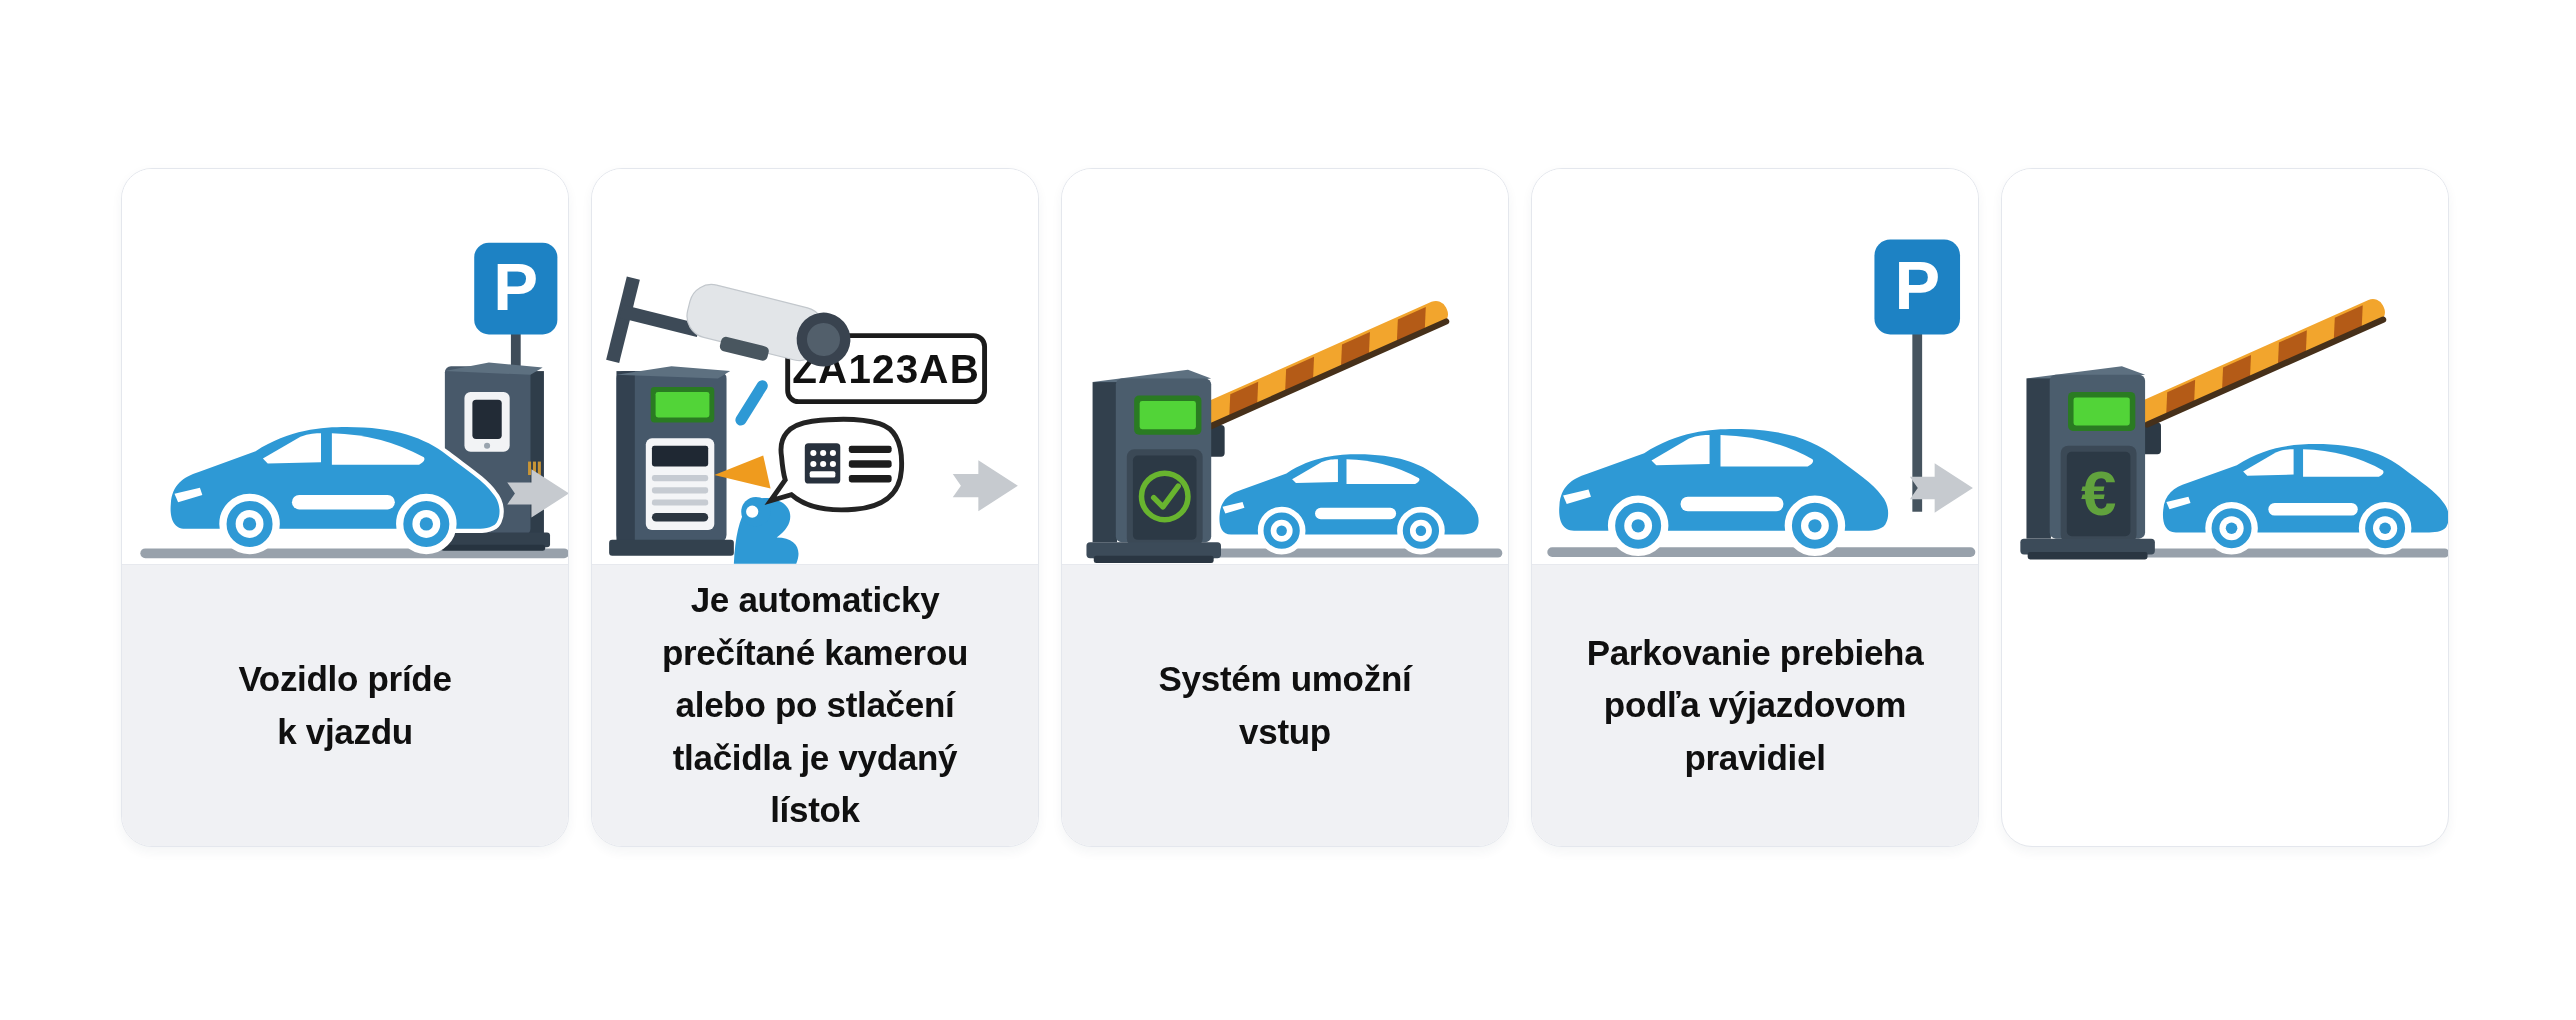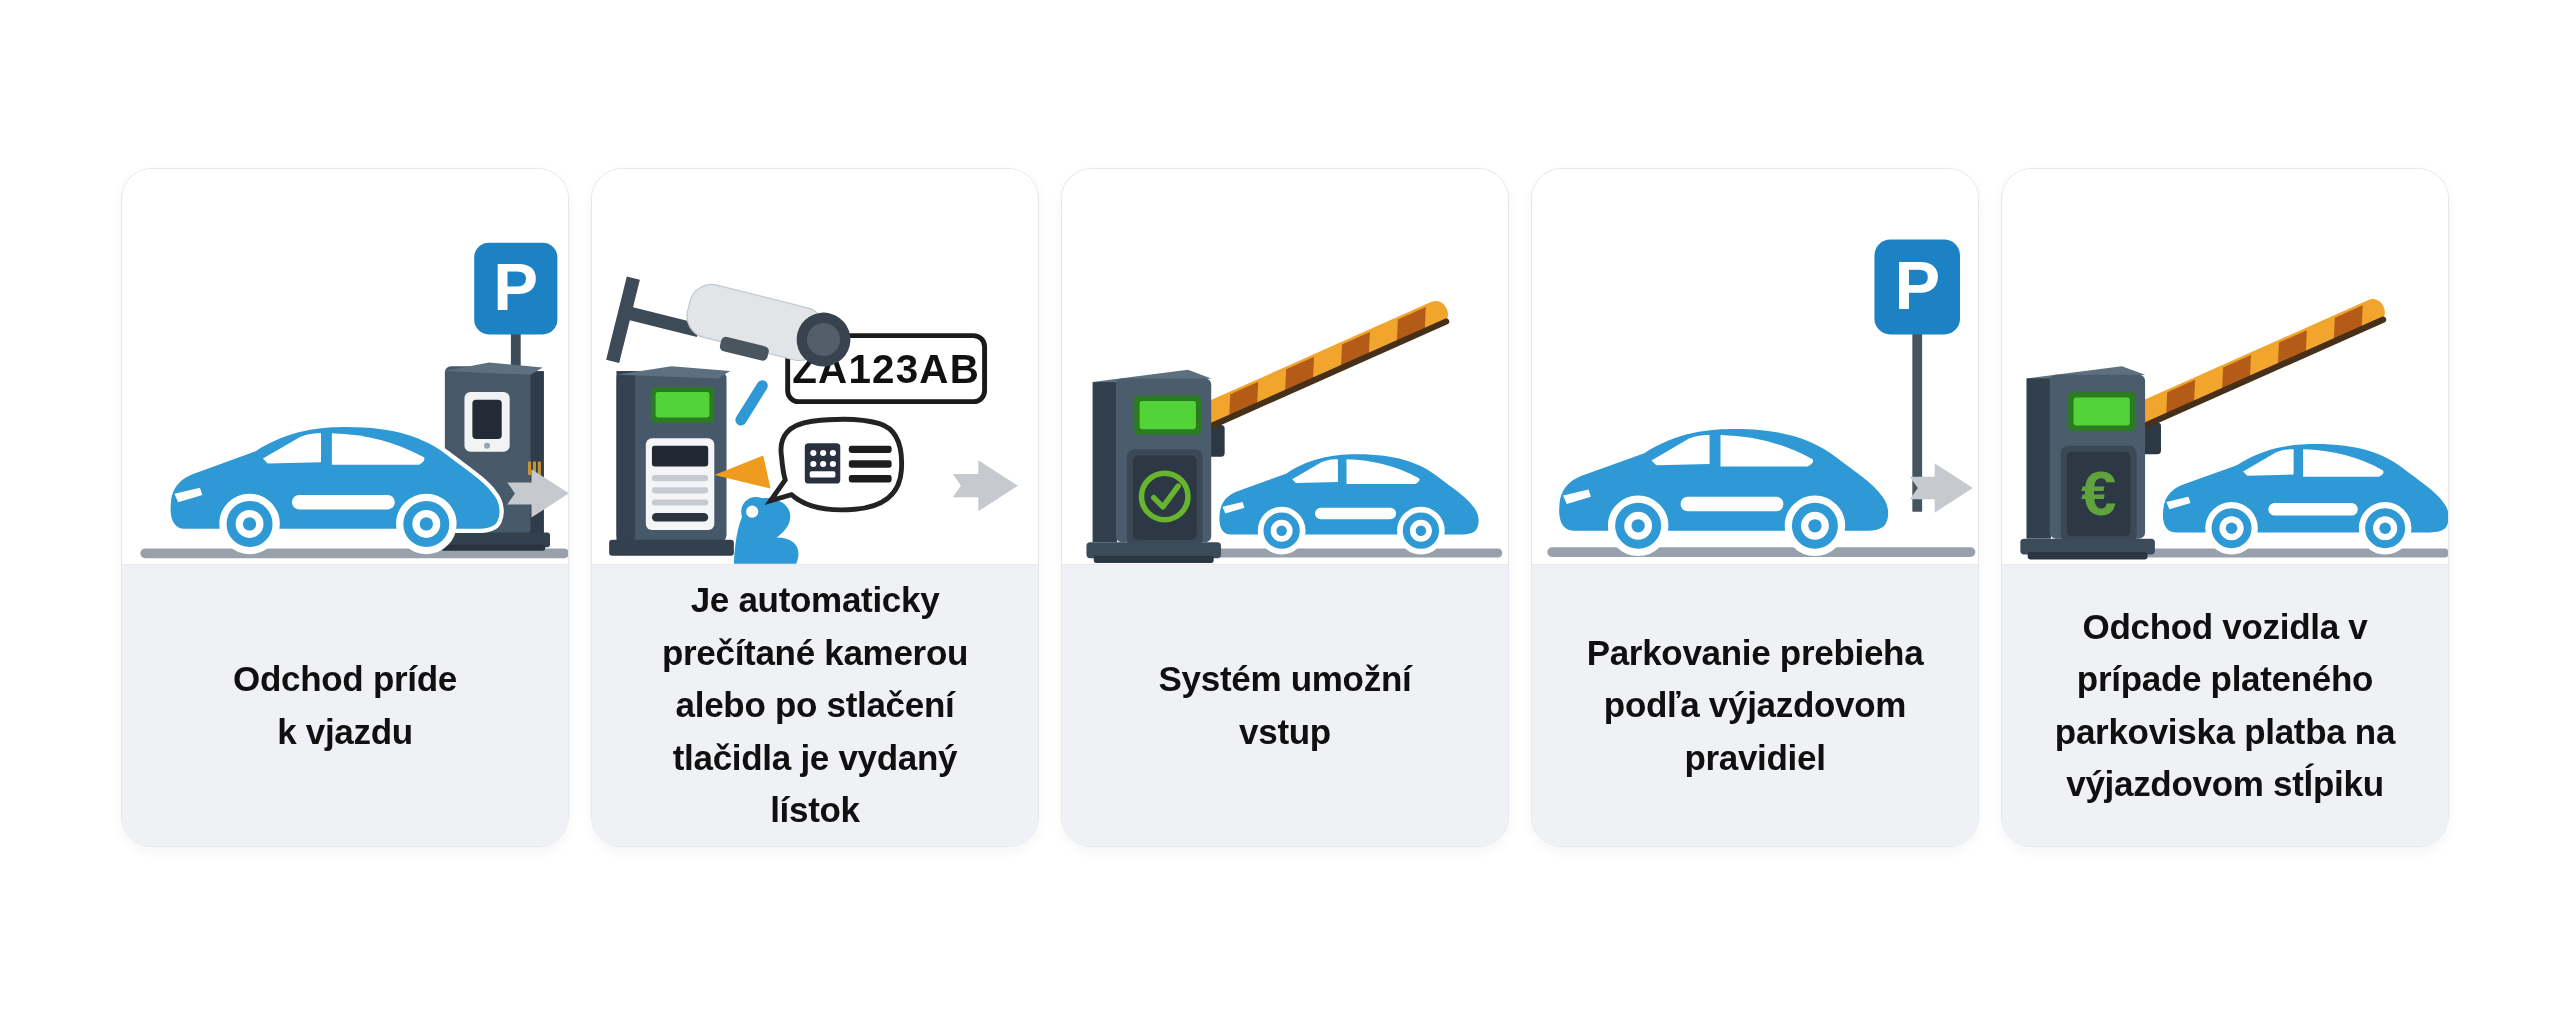--- a/index.html
+++ b/index.html
@@ -93,21 +93,21 @@
           <rect x="664" y="478" width="5" height="22" fill="#c89536"></rect>
           <rect x="672" y="478" width="5" height="22" fill="#c89536"></rect>
           <rect x="680" y="478" width="5" height="22" fill="#c89536"></rect>
           <rect x="514" y="594" width="186" height="24" rx="5" fill="#33414e"></rect>
           <rect x="522" y="614" width="170" height="10" rx="4" fill="#273440"></rect>
         </g>
         <use href="#g-car" transform="translate(70,382) scale(0.99)"></use>
         <use href="#g-arrow" transform="translate(630,485) scale(0.9)"></use>
       </svg>
     </div>
-    <div class="caption">Odchod príde
+    <div class="caption">Vozidlo príde
 k vjazdu</div>
   </div>
 
   <div class="card">
     <div class="illus">
       <svg width="447" height="395" viewBox="0 0 731 645">
         <g>
           <rect x="40" y="330" width="180" height="280" rx="12" fill="#46586a"></rect>
           <rect x="40" y="330" width="30" height="280" fill="#334150"></rect>
           <path d="M 40,336 L 130,322 L 226,330 L 206,342 Z" fill="#5d7080"></path>
@@ -204,20 +204,16 @@
     <div class="illus">
       <svg width="447" height="395" viewBox="0 0 731 645">
         <rect x="230" y="620" width="501" height="15" rx="7" fill="#98a1ab"></rect>
         <use href="#g-car" transform="translate(255,415) scale(0.86)"></use>
         <rect x="222" y="414" width="38" height="52" rx="6" fill="#2c3945"></rect>
         <use href="#g-arm" transform="translate(230,422) rotate(-24) translate(0,-40)"></use>
         <use href="#g-kioskC" transform="translate(30,312)"></use>
         <text x="158" y="566" text-anchor="middle" font-size="104" font-weight="700" fill="#61a23d">€</text>
       </svg>
     </div>
-    <div class="caption">Odchod vozidla v
-prípade plateného
-parkoviska platba na
-výjazdovom stĺpiku</div>
   </div>
 
 </div>
 
 
 </body></html>

